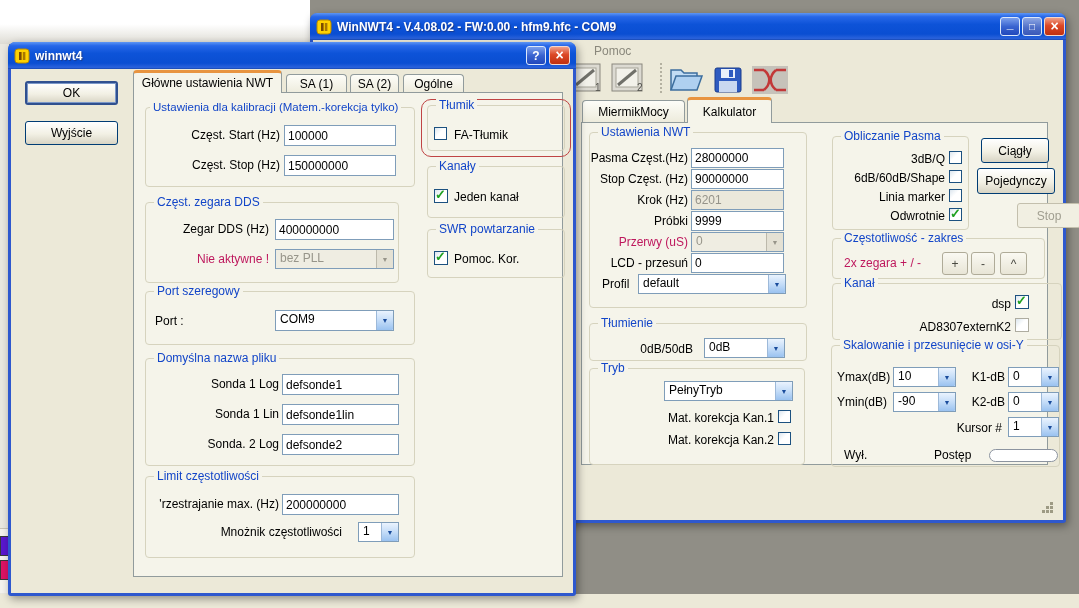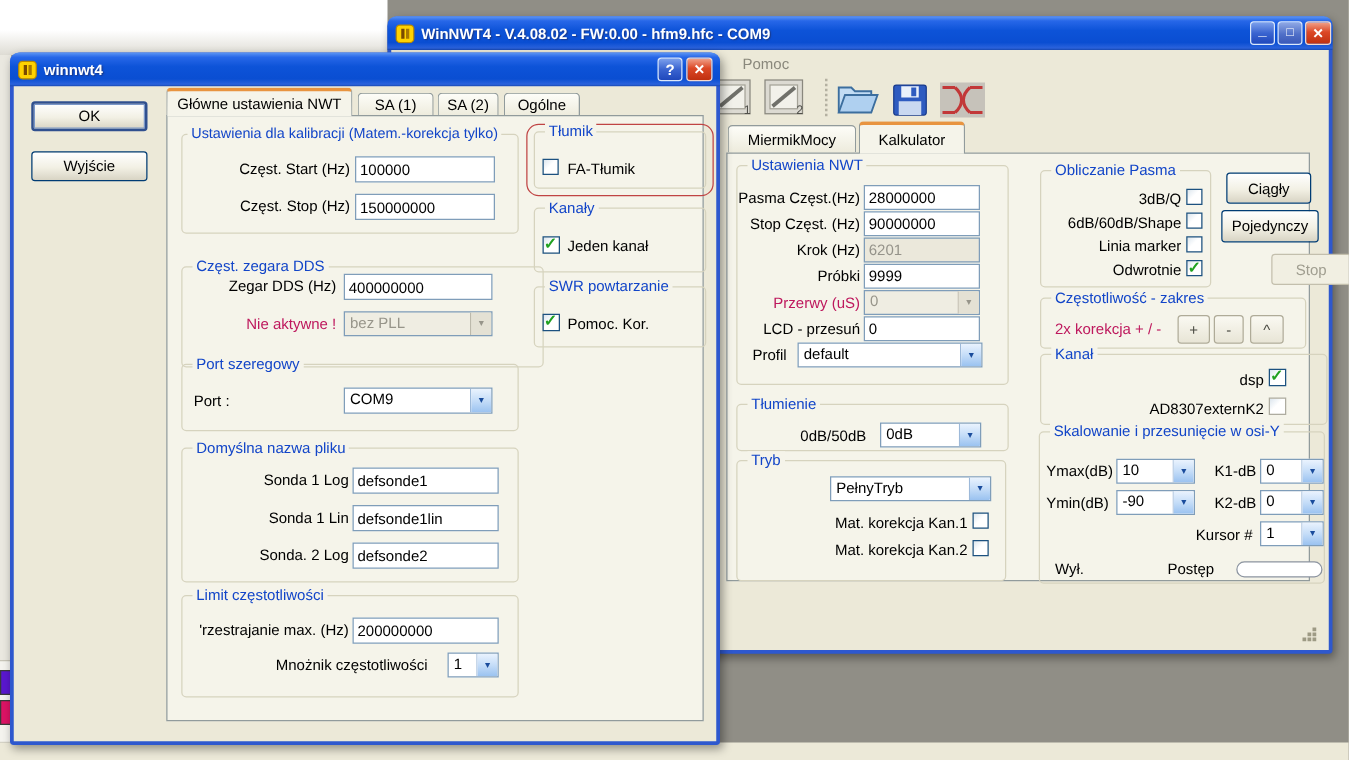--- a/index.html
+++ b/index.html
@@ -223,21 +223,21 @@
           <span class="ck">✓</span>
         </div>
 
       <div class="btn" style="left:399px;top:15px;width:68px;height:25px;">Ciągły</div>
       <div class="btn" style="left:395px;top:45px;width:78px;height:26px;">Pojedynczy</div>
       <div class="btn dis" style="left:400px;top:80px;width:64px;height:25px;margin-left:35px;">Stop</div>
 
       <div class="grp" style="left:250px;top:115px;width:213px;height:41px;">
         <span class="cap">Częstotliwość - zakres</span>
       </div>
-      <div class="lbl dis" style="left:262px;top:133px;">2x korekcja + / -</div>
+      <div class="lbl dis" style="left:262px;top:133px;">2x zegara + / -</div>
       <div class="btn soft" style="left:360px;top:129px;width:26px;height:23px;">+</div>
       <div class="btn soft" style="left:389px;top:129px;width:24px;height:23px;">-</div>
       <div class="btn soft" style="left:418px;top:129px;width:27px;height:23px;">^</div>
 
       <div class="grp" style="left:250px;top:160px;width:230px;height:57px;">
         <span class="cap">Kanał</span>
       </div>
       <div class="lbl r" style="left:369px;top:174px;width:60px;">dsp</div>
       <div class="cb" style="left:433px;top:172px;width:14px;height:14px;">
           <span class="ck">✓</span>
@@ -322,21 +322,21 @@
     <div class="panel" style="left:122px;top:23px;width:430px;height:485px;">
 
       <div class="grp" style="left:11px;top:14px;width:270px;height:80px;">
         <span class="cap" style="left:4px;font-size:11.5px;">Ustawienia dla kalibracji (Matem.-korekcja tylko)</span>
       </div>
       <div class="lbl r" style="left:30px;top:35px;width:116px;">Częst. Start (Hz)</div>
       <input class="inp" readonly="" style="left: 150px; top: 32px; width: 112px; height: 21px;" value="100000">
       <div class="lbl r" style="left:30px;top:65px;width:116px;">Częst. Stop (Hz)</div>
       <input class="inp" readonly="" style="left: 150px; top: 62px; width: 112px; height: 21px;" value="150000000">
 
-      <div class="grp" style="left:11px;top:120px;width:290px;height:81px;text-align:right;">
+      <div class="grp" style="left:11px;top:109px;width:254px;height:81px;text-align:right;">
         <span class="cap">Częst. zegara DDS</span>
       </div>
       <div class="lbl r" style="left:15px;top:129px;width:120px;">Zegar DDS (Hz)</div>
       <input class="inp" readonly="" style="left: 141px; top: 126px; width: 119px; height: 21px;" value="400000000">
       <div class="lbl r dis" style="left:25px;top:159px;width:110px;">Nie aktywne !</div>
       <div class="combo dis" style="left:141px;top:156px;width:119px;height:20px;">
         <span class="ct">bez PLL</span>
         <span class="ca">▼</span>
       </div>
 

